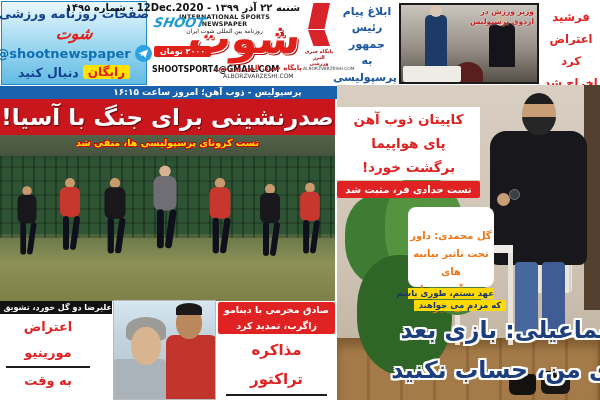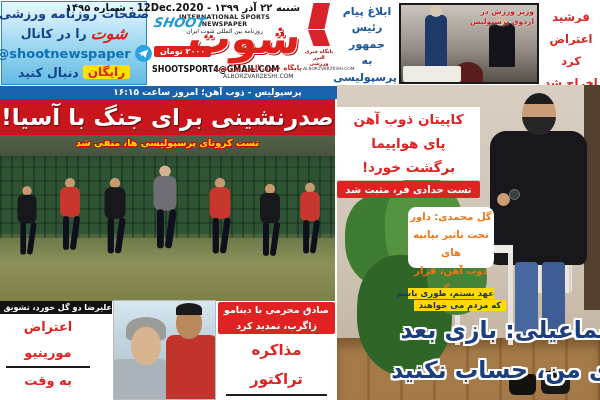--- a/index.html
+++ b/index.html
@@ -105,36 +105,35 @@
   .es-watch{position:absolute;left:172px;top:104px;width:9px;height:9px;border-radius:50%;background:#3a3f46;border:1px solid #777;}
   .es-leg1{position:absolute;left:178px;top:177px;width:23px;height:116px;background:#47679f;border-radius:4px;}
   .es-leg2{position:absolute;left:205px;top:177px;width:23px;height:113px;background:#3f5d94;border-radius:4px;}
   .es-boot1{position:absolute;left:172px;top:289px;width:27px;height:21px;background:#141210;border-radius:4px 4px 6px 6px;}
   .es-boot2{position:absolute;left:204px;top:286px;width:29px;height:23px;background:#1a1714;border-radius:4px 4px 6px 6px;}
   .floor{position:absolute;left:0;bottom:0;width:100%;height:62px;
       background:repeating-linear-gradient(90deg,#a47a48 0 30px,#93683a 30px 33px);box-shadow:inset 0 8px 10px rgba(60,35,10,.35);}
   .leaf{position:absolute;border-radius:45% 55% 50% 50%;}
   .stand{position:absolute;left:118px;top:168px;width:58px;height:92px;border-left:5px solid #e7e3da;border-right:5px solid #e7e3da;box-sizing:border-box;}
   .stand:before{content:"";position:absolute;left:-5px;top:-8px;width:58px;height:8px;background:#efece6;}
-  #gol-box{left:408px;top:207px;width:86px;height:60px;background:#fff;border-radius:8px;color:#f07515;font-weight:bold;font-size:10px;line-height:18px;text-align:center;z-index:3;padding-top:1px;}
+  #gol-box{left:408px;top:207px;width:86px;height:60px;background:#fff;border-radius:8px;color:#f07515;font-weight:bold;font-size:10px;line-height:18px;text-align:center;z-index:3;padding-top:20px;}
   .vow-line{position:absolute;width:86px;height:11px;background:#ffd900;color:#17356e;font-size:8.5px;font-weight:bold;line-height:11px;text-align:center;z-index:3;white-space:nowrap;}
   #vow1{left:408px;top:288px;} #vow2{left:414px;top:300px;width:92px;}
   #esmaeili-headline{left:338px;top:310px;width:260px;height:84px;color:#1d3e7c;font-size:23.5px;font-weight:bold;line-height:40px;text-align:center;z-index:4;white-space:nowrap;
       text-shadow:-2px -2px 0 #fff,2px -2px 0 #fff,-2px 2px 0 #fff,2px 2px 0 #fff,0 2px 0 #fff,0 -2px 0 #fff,2px 0 0 #fff,-2px 0 0 #fff;padding-left:47px;}
 </style>
 </head>
 <body>
 
 <div id="page">
 
   <div id="tg" class="abs">
     <div class="tg-line">صفحات روزنامه ورزشی</div>
     <div class="tg-line">
       <span class="tg-logo">شوت</span>
-      <span>را در کانال</span>
     </div>
     <div class="tg-line">
       <span class="tg-icon">
         <svg viewBox="0 0 24 24" width="17" height="17">
             <circle cx="12" cy="12" r="12" fill="#2aa3de"></circle>
             <path d="M4.5 12l14-5.5-3.8 12-3.4-4.4-3.4 2.2 1-3.6z" fill="#fff"></path>
           </svg>
       </span>
       <span class="tg-handle">@shootnewspaper</span>
     </div>

